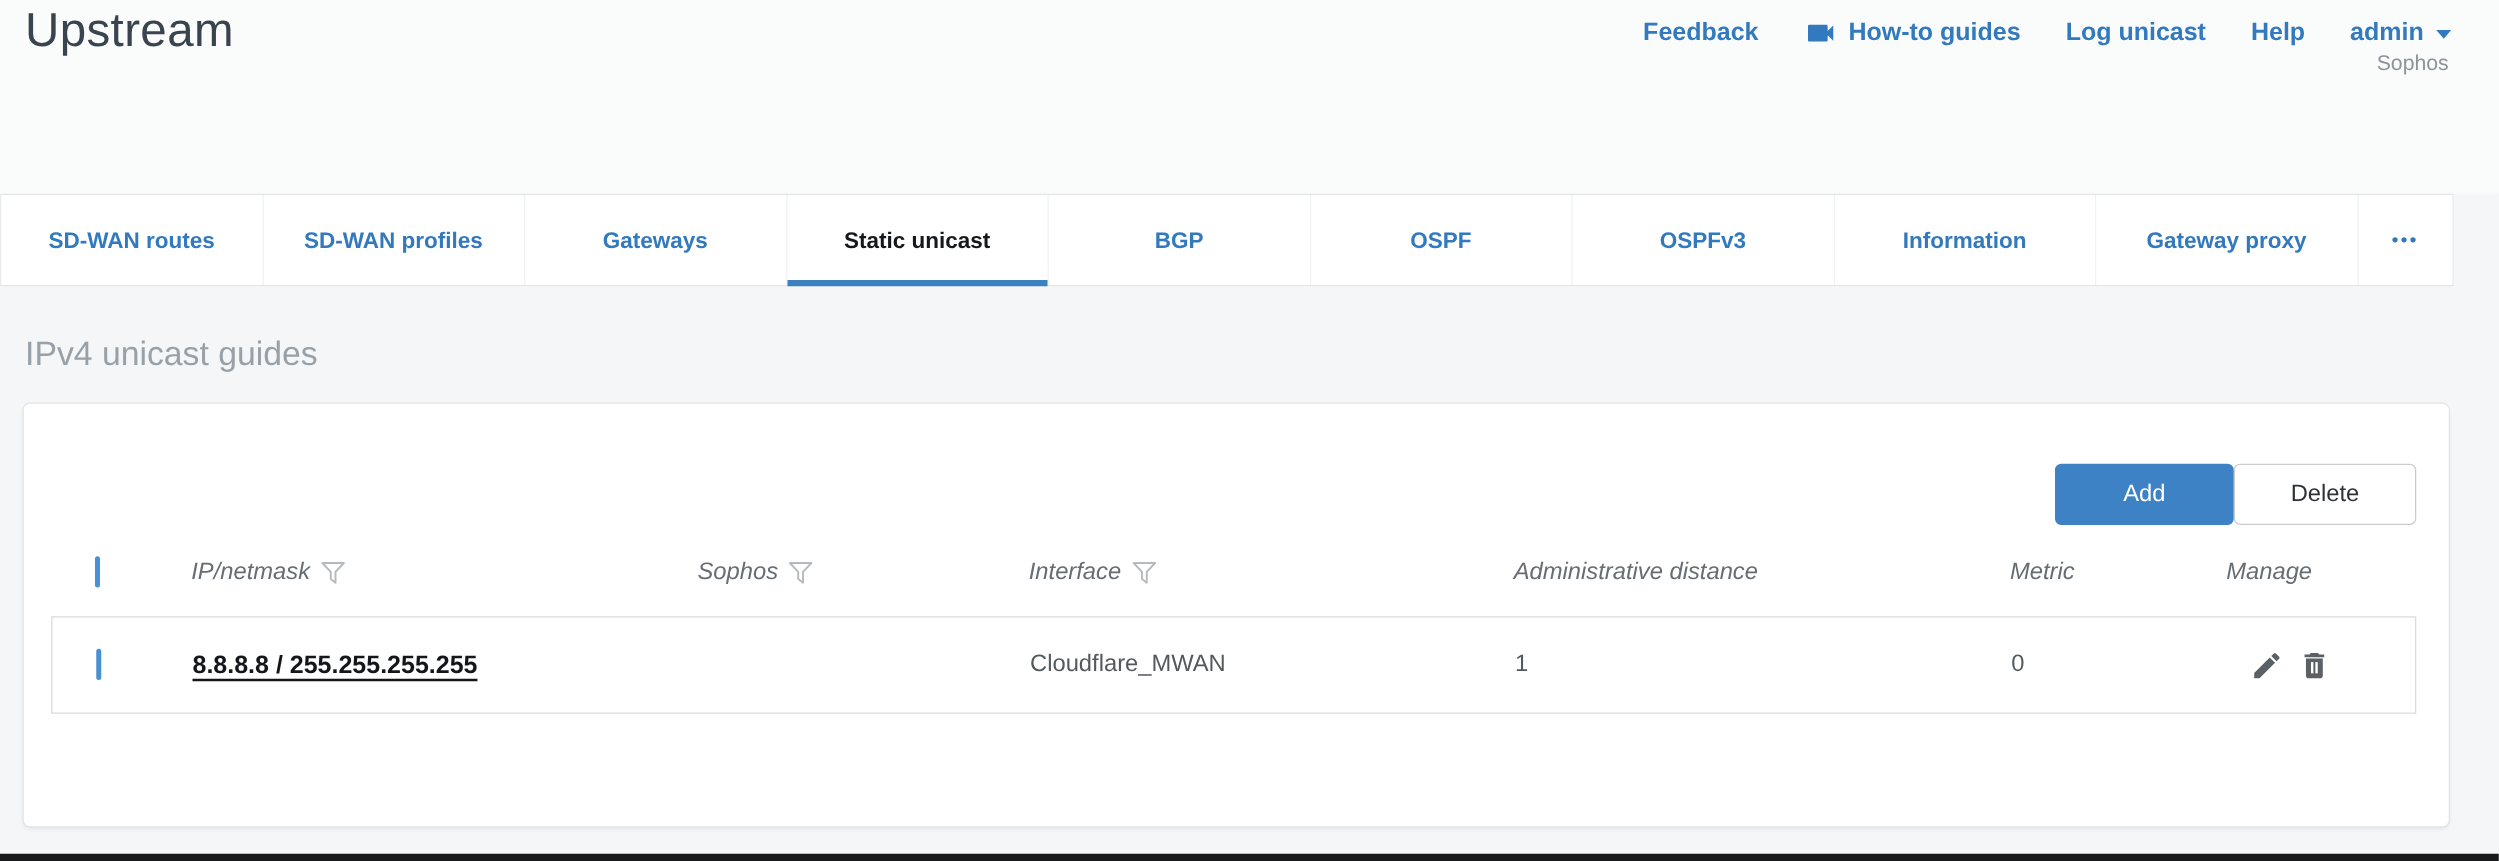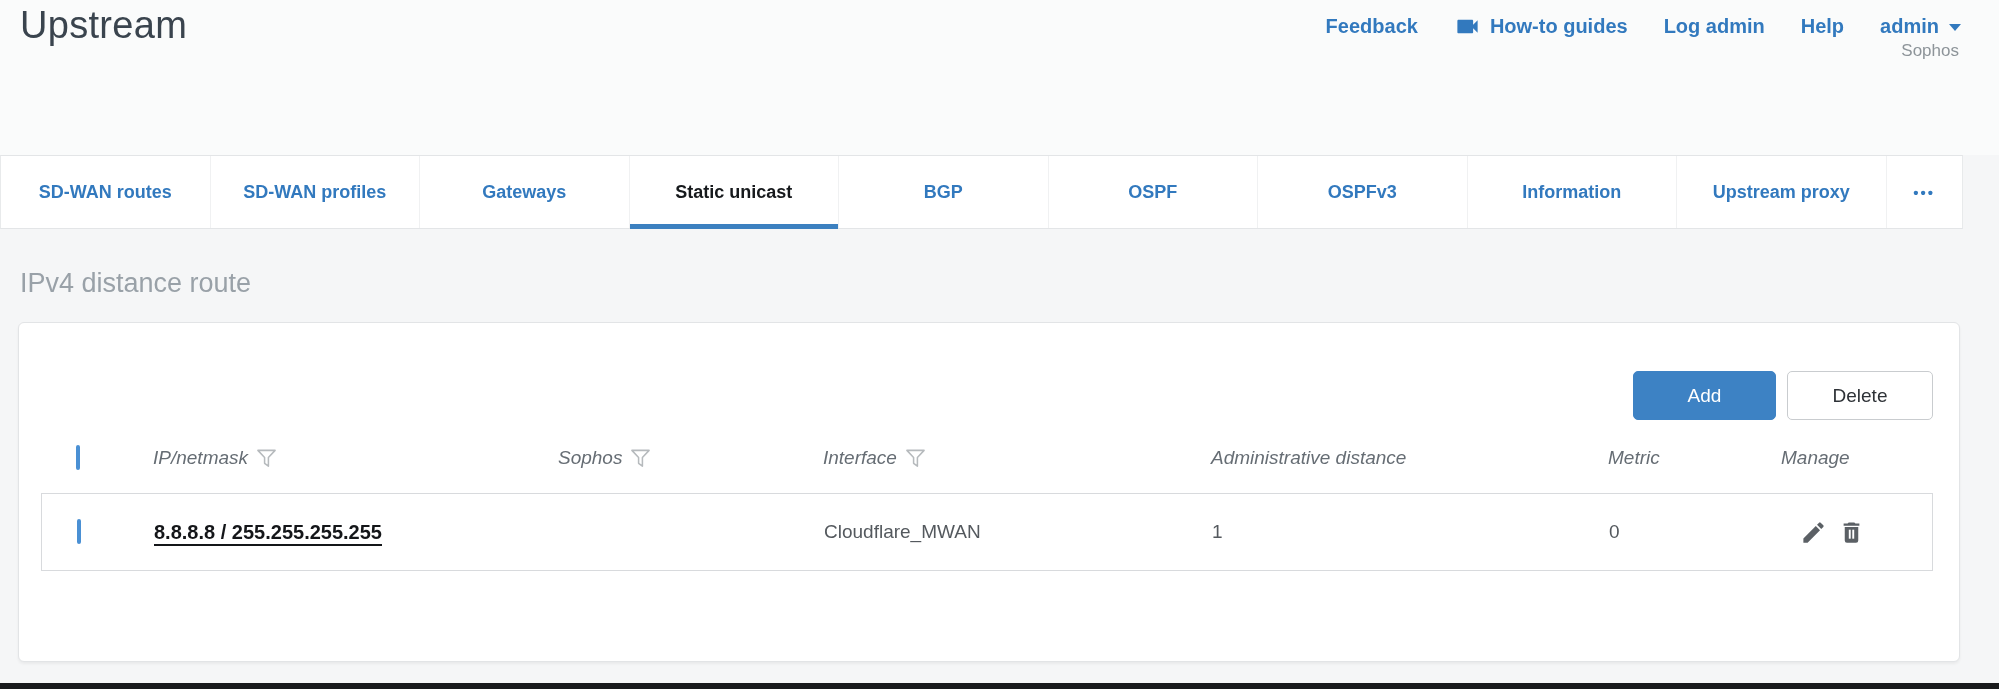--- a/index.html
+++ b/index.html
@@ -59,21 +59,21 @@
     position:absolute; top:268px; left:20px;
     font-size:27px; font-weight:400; color:#99a1a8;
   }
 
   
   .panel {
     position:absolute; left:18px; top:322px; width:1942px; height:340px;
     background:#fff; border:1px solid #e2e4e6; border-radius:6px;
     box-shadow:0 2px 3px rgba(0,0,0,.05);
   }
-  .toolbar { position:absolute; top:48px; right:26px; display:flex; gap:11px; }
+  .toolbar { position:absolute; top:48px; right:26px; display:flex; }
   .btn {
     height:49px; border-radius:5px; font-size:19px;
     display:flex; align-items:center; justify-content:center;
     cursor:pointer; font-family:inherit;
   }
   .btn-add   { width:143px; background:#3d82c4; border:1px solid #3d82c4; color:#fff; }
   .btn-delete{ width:146px; background:#fff;    border:1px solid #c9cccf; color:#2e3237; }
 
   .grid-cols {
     display:grid;
@@ -118,21 +118,21 @@
     </span>
     <span class="top-link">
       <span>
         <svg width="27" height="27" viewBox="0 0 24 24" fill="#3279be">
           <path d="M17 10.5V7c0-.55-.45-1-1-1H4c-.55 0-1 .45-1 1v10c0 .55.45 1 1 1h12c.55 0 1-.45 1-1v-3.5l4 4v-11l-4 4z"></path>
         </svg>
       </span>
       <span>How-to guides</span>
     </span>
     <span class="top-link">
-      <span>Log admin</span>
+      <span>Log unicast</span>
     </span>
     <span class="top-link">
       <span>Help</span>
     </span>
     <span class="top-link">
       <span>admin</span>
       <span>
         <svg width="14" height="10" viewBox="0 0 14 10" fill="#3279be">
             <path d="M1 2h12L7 9z"></path>
           </svg>
@@ -145,25 +145,25 @@
 
 <div class="tabbar">
   <div class="tab">SD-WAN routes</div>
   <div class="tab">SD-WAN profiles</div>
   <div class="tab">Gateways</div>
   <div class="tab active">Static unicast</div>
   <div class="tab">BGP</div>
   <div class="tab">OSPF</div>
   <div class="tab">OSPFv3</div>
   <div class="tab">Information</div>
-  <div class="tab">Upstream proxy</div>
+  <div class="tab">Gateway proxy</div>
   <div class="tab-more">•••</div>
 </div>
 
-<div class="section-heading">IPv4 distance route</div>
+<div class="section-heading">IPv4 unicast guides</div>
 
 <div class="panel">
 
   <div class="toolbar">
     <button class="btn btn-add">Add</button>
     <button class="btn btn-delete">Delete</button>
   </div>
 
   <div class="thead grid-cols">
     <div><span class="cb"></span></div>

